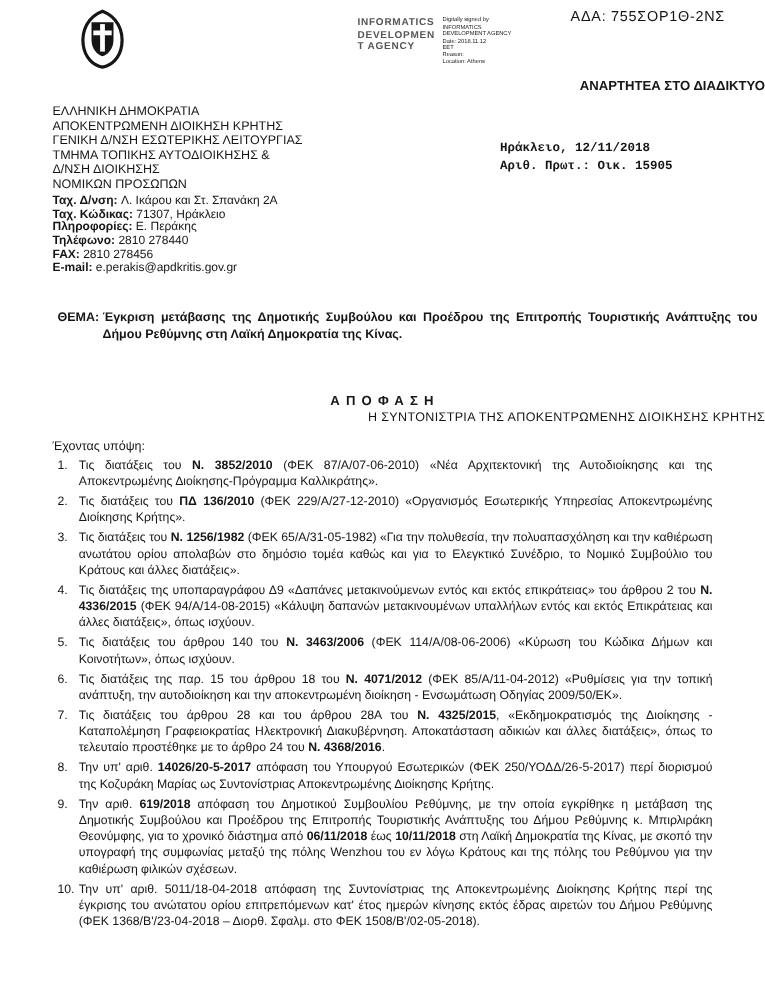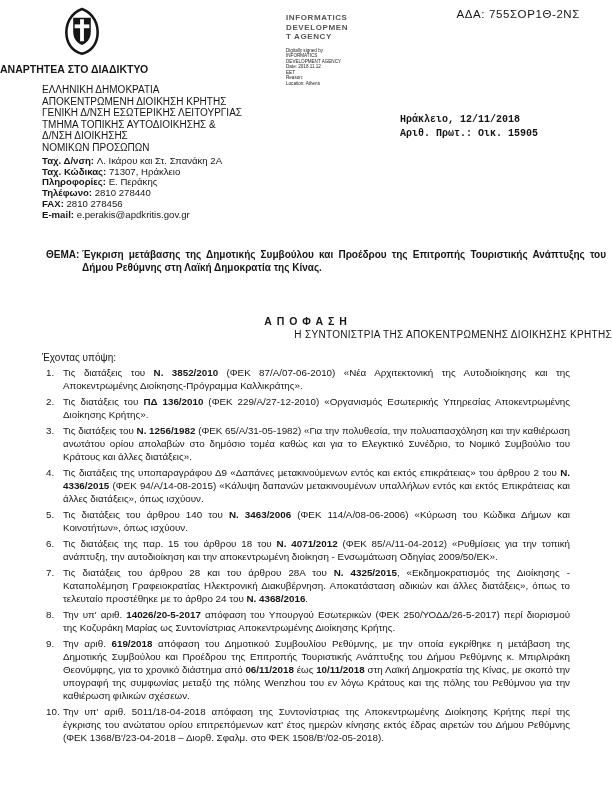--- a/index.html
+++ b/index.html
@@ -3,25 +3,25 @@
 <meta charset="utf-8">
 <style>
   html,body{margin:0;padding:0;background:#ffffff;}
   .page{position:relative;width:612px;height:792px;background:#ffffff;
         font-family:"Liberation Sans",sans-serif;color:#161616;overflow:hidden;}
 
   .ada{position:absolute;top:8px;right:32px;font-size:11.5px;letter-spacing:.6px;}
 
   .emblem{position:absolute;left:60px;top:6px;width:44px;height:50px;}
 
-  .ida{position:absolute;left:286px;top:13px;display:flex;gap:6px;align-items:flex-start;flex-direction:column;}
+  .ida{position:absolute;left:286px;top:13px;display:flex;gap:6px;align-items:flex-start;}
   .ida-agency{font-size:8px;font-weight:bold;color:#555;line-height:9.5px;letter-spacing:.6px;}
   .ida-sig{font-size:4.6px;color:#222;line-height:5.5px;width:78px;}
 
-  .posted{position:absolute;top:63px;left:0;width:100%;text-align:left;font-weight:bold;font-size:10.5px;}
+  .posted{position:absolute;top:63px;left:0;width:100%;text-align:right;font-weight:bold;font-size:10.5px;}
 
   .sender{position:absolute;left:42px;top:84px;font-weight:normal;font-size:10px;line-height:11.6px;}
 
   .contact{position:absolute;left:42px;top:156px;font-size:9.6px;line-height:10.7px;}
   .clabel{font-weight:bold;}
 
   .refblock{position:absolute;left:400px;top:113px;font-weight:bold;font-size:10px;line-height:14px;font-family:Liberation Mono, monospace;}
 
   .subject{position:absolute;left:46px;top:248px;width:524px;font-weight:bold;
            font-size:10px;line-height:13px;padding-left:36px;text-align:justify;}

